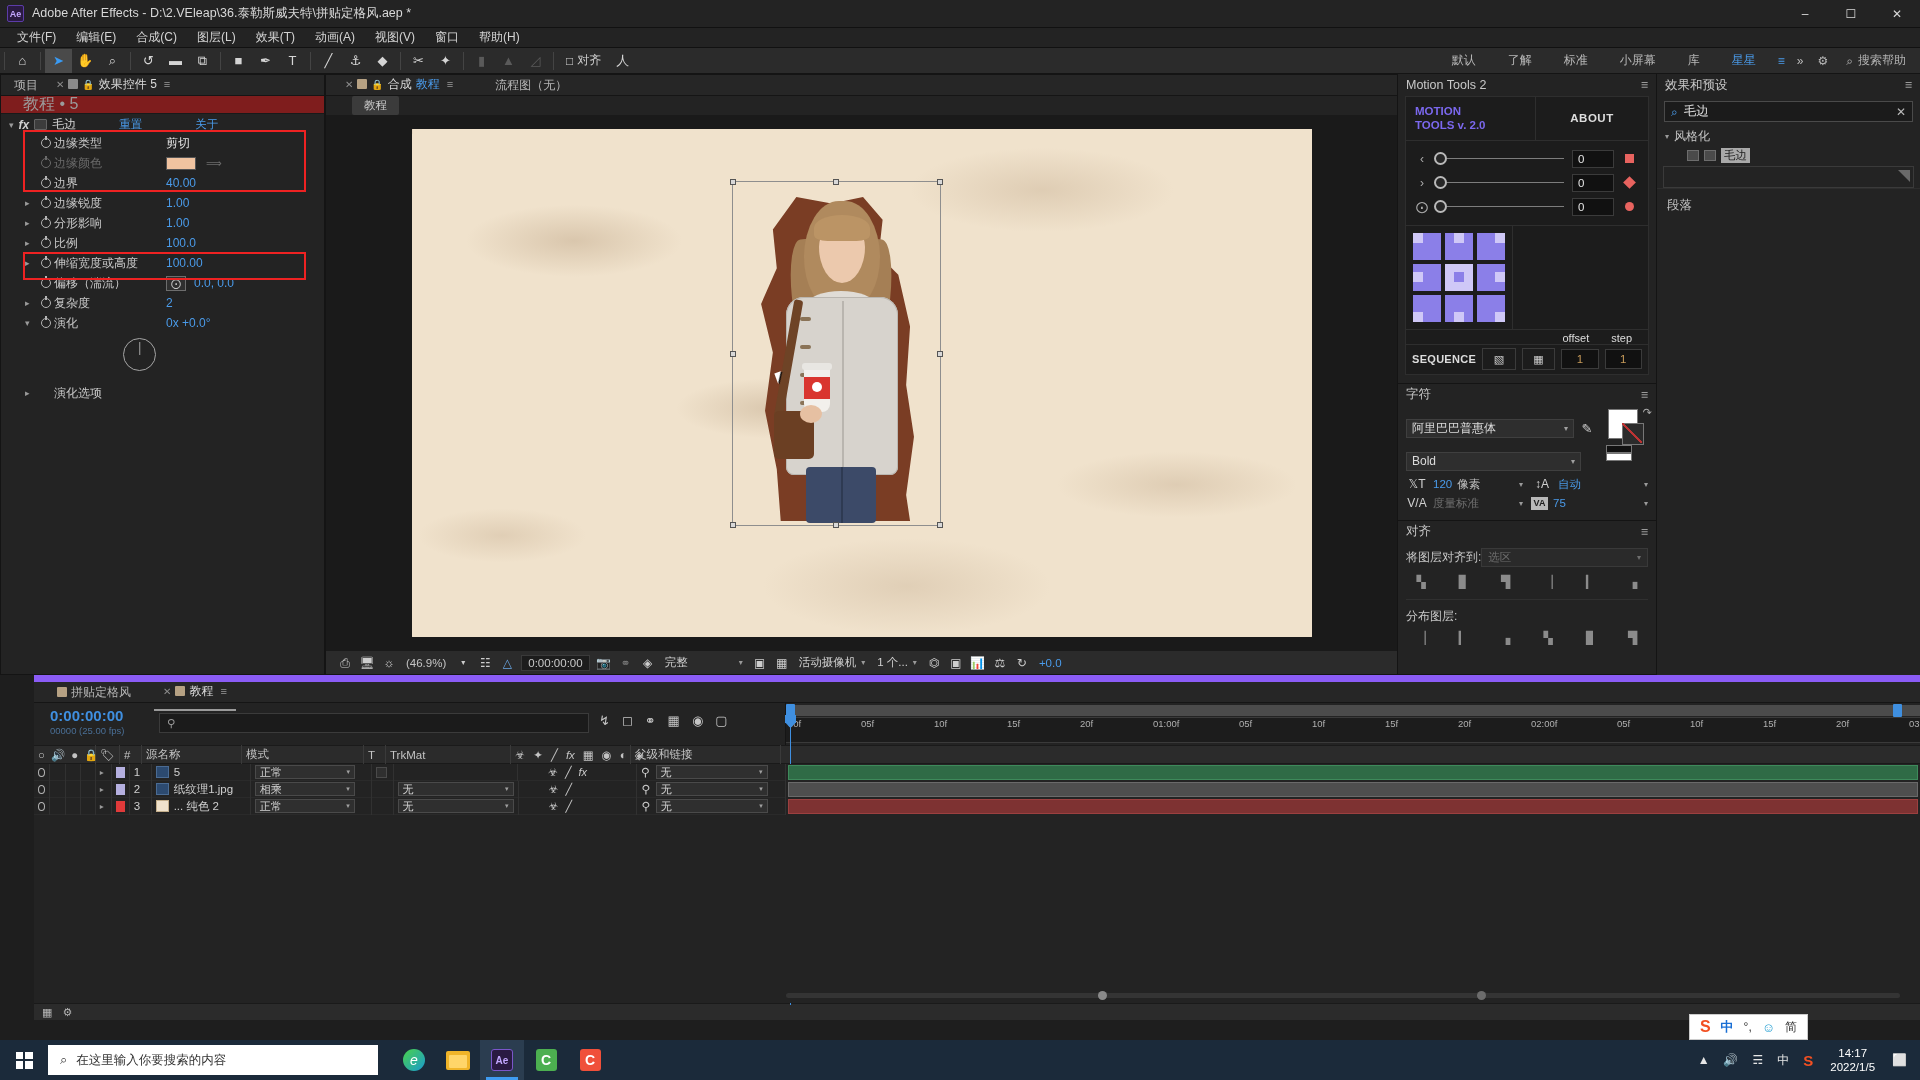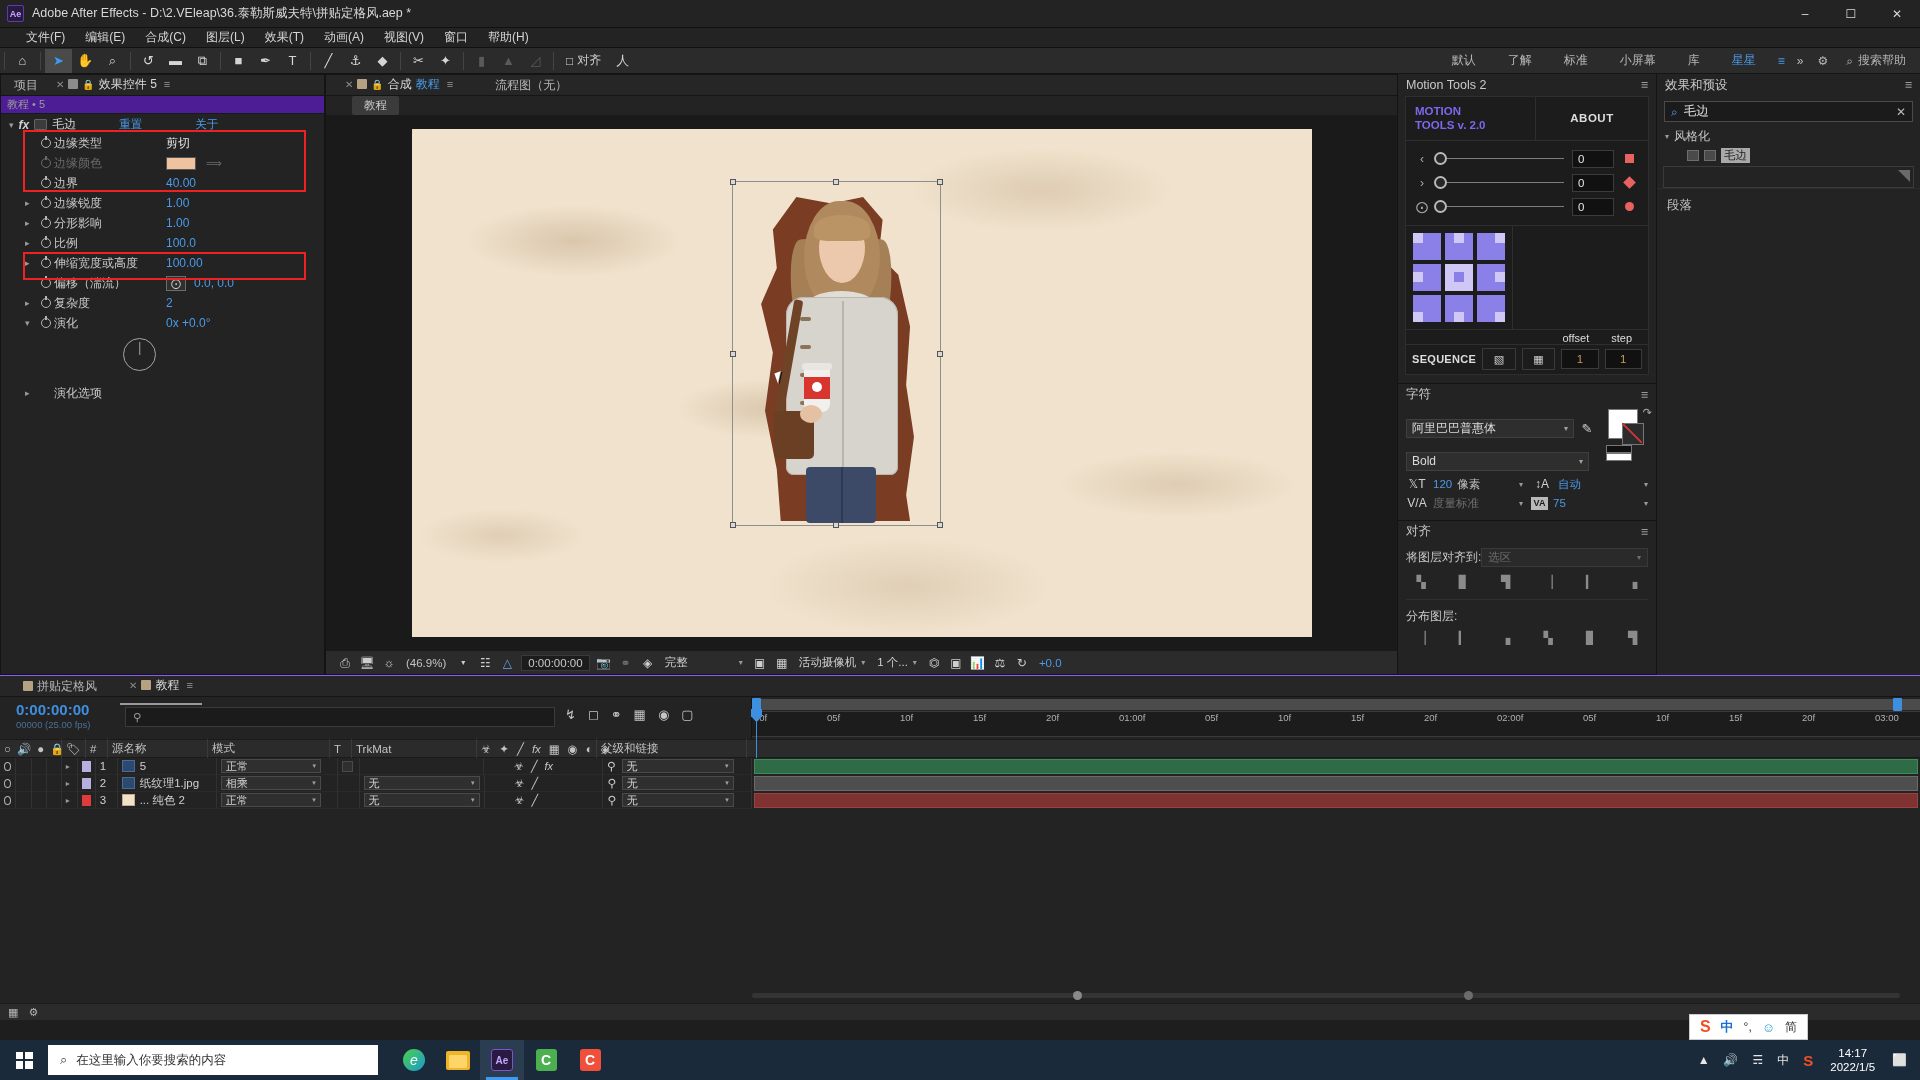--- a/index.html
+++ b/index.html
@@ -16,21 +16,21 @@
             border-bottom:1px solid #111;}
   .ae-logo{width:17px;height:17px;margin-left:7px;margin-right:8px;background:#2a1a42;
            border:1px solid #5c3ca8;border-radius:2px;color:#c3a7ff;font-size:9px;
            display:flex;align-items:center;justify-content:center;font-weight:bold;}
   .title-text{font-size:12.5px;color:#d8d8d8;}
   .win-btns{margin-left:auto;display:flex;height:28px;}
   .win-btn{width:46px;height:28px;display:flex;align-items:center;justify-content:center;
            color:#d8d8d8;font-size:12px;}
 
   
-  .menubar{height:20px;background:#232323;display:flex;align-items:center;padding-left:16px;
+  .menubar{height:20px;background:#232323;display:flex;align-items:center;padding-left:7px;
            border-bottom:1px solid #111;}
   .menu-item{padding:2px 10px;font-size:12px;color:#d4d4d4;}
 
   
   .toolbar{height:26px;background:#2b2b2b;display:flex;align-items:center;
            border-bottom:1px solid #141414;position:relative;}
   .tool{width:27px;height:24px;display:flex;align-items:center;justify-content:center;
         color:#d5d5d5;font-size:13px;position:relative;}
   .tool.active{background:#4a4a4a;}
   .tool .arrow-sel{color:#3a9bf4;}
@@ -53,22 +53,22 @@
   .ptab .x{font-size:10px;color:#8c8c8c;}
   .ptab .swatch{width:10px;height:10px;background:#9d9d9d;border-radius:1px;}
   .ptab .swatch.tan{background:#b6a183;}
   .ptab .swatch.gray{background:#8b8b8b;}
   .ptab .lock{font-size:10px;color:#a5a5a5;}
   .ptab .hamb{color:#9a9a9a;font-size:11px;margin-left:3px;}
   .ptab .blue{color:#4a9bea;}
 
   
   .left-col{width:325px;display:flex;flex-direction:column;}
-  .ec-sub{height:18px;background:#4c1d95;display:flex;align-items:center;padding-left:6px;
-          font-size:11px;color:#9b9b9b;border-bottom:1px solid #191919;}
+  .ec-sub{height:18px;background:#7f1d1d;display:flex;align-items:center;padding-left:22px;
+          font-size:16px;color:#9b9b9b;border-bottom:1px solid #191919;}
   .ec-body{flex:1;background:#232323;overflow:hidden;position:relative;padding-top:2px;}
   .fx-header{display:flex;align-items:center;height:17px;padding-left:8px;gap:5px;font-size:12px;}
   .fx-header .tw{color:#9a9a9a;font-size:9px;}
   .fx-header .fxi{color:#d0d0d0;font-style:italic;font-weight:bold;font-size:12px;}
   .fx-header .movie{width:13px;height:11px;background:#3c3c3c;border:1px solid #636363;border-radius:1px;}
   .fx-header .name{color:#d6d6d6;}
   .fx-header .lnk{color:#4a9bea;font-size:11.5px;}
   .prow{display:flex;align-items:center;height:20px;padding-left:24px;font-size:12px;gap:0;}
   .prow .tri{width:13px;color:#9b9b9b;font-size:9px;flex-shrink:0;}
   .prow .stop{width:16px;flex-shrink:0;display:flex;align-items:center;justify-content:center;}
@@ -208,21 +208,21 @@
   .ch-font{flex:1;height:19px;background:#2e2e2e;border:1px solid #3f3f3f;display:flex;
            align-items:center;padding:0 5px;color:#dcdcdc;font-size:12px;}
   .ch-font .cv{margin-left:auto;font-size:8px;color:#a0a0a0;}
   .ch-eyed{width:18px;text-align:center;color:#cfcfcf;font-size:13px;}
   .ch-sw{position:relative;width:48px;height:40px;}
   .ch-sw .fillw{position:absolute;left:8px;top:0;width:30px;height:30px;background:#fff;border:1px solid #777;}
   .ch-sw .strokew{position:absolute;left:22px;top:14px;width:22px;height:22px;background:#2b2b2b;border:1px solid #777;}
   .ch-sw .strokew:after{content:"";position:absolute;left:-1px;top:-1px;width:100%;height:100%;
      background:linear-gradient(to top right,transparent 46%,#b33 46%,#b33 54%,transparent 54%);}
   .ch-sw .swapi{position:absolute;right:-4px;top:-3px;color:#aaa;font-size:11px;}
-  .ch-r2{display:flex;align-items:center;gap:11px;margin-bottom:4px;}
+  .ch-r2{display:flex;align-items:center;gap:19px;margin-bottom:4px;}
   .ch-style{flex:1;height:19px;background:#2e2e2e;border:1px solid #3f3f3f;display:flex;
             align-items:center;padding:0 5px;color:#dcdcdc;font-size:12px;}
   .ch-style .cv{margin-left:auto;font-size:8px;color:#a0a0a0;}
   .ch-grid{display:grid;grid-template-columns:1fr 1fr;gap:0 8px;}
   .ch-cell{display:flex;align-items:center;height:19px;gap:5px;font-size:11.5px;}
   .ch-cell .ic{width:22px;color:#d0d0d0;font-size:12px;display:flex;align-items:center;justify-content:center;}
   .ch-cell .ic.hl{background:#b9b9b9;color:#1d1d1d;width:17px;height:13px;font-size:9px;font-weight:bold;}
   .ch-cell .vv{color:#4a9bea;}
   .ch-cell .vv.dim{color:#6e6e6e;}
   .ch-cell .uu{color:#c2c2c2;}
@@ -253,21 +253,21 @@
   .ep-leaf{display:flex;align-items:center;gap:5px;height:18px;padding-left:26px;font-size:11.5px;}
   .ep-leaf .bx{width:12px;height:11px;background:#4a4a4a;border:1px solid #6d6d6d;}
   .ep-leaf .nm{background:#a9a9a9;color:#1d1d1d;padding:0 3px;}
   .ep-blank{height:22px;border:1px solid #3a3a3a;margin:2px 2px 0 2px;position:relative;}
   .ep-blank .corner{position:absolute;right:3px;top:3px;width:12px;height:12px;background:#6a6a6a;
      clip-path:polygon(0 0,100% 0,100% 100%);}
   .ep-sec{height:34px;display:flex;align-items:center;padding-left:10px;font-size:12.5px;color:#c2c2c2;
           border-top:1px solid #2d2d2d;}
 
   
-  .tl{height:345px;background:#232323;border-top:1px solid #8b5cf6;display:flex;flex-direction:column;}
+  .tl{height:345px;background:#232323;border-top:7px solid #8b5cf6;display:flex;flex-direction:column;margin-left:34px;}
   .tl-tabs{height:21px;background:#262626;display:flex;align-items:center;padding-left:14px;
            border-bottom:1px solid #151515;}
   .tl-ctrl{height:42px;display:flex;}
   .tl-left{width:752px;display:flex;align-items:center;padding-left:10px;position:relative;
            border-right:1px solid #151515;}
   .tc{position:absolute;left:16px;top:4px;}
   .tc .big{color:#3f8fe0;font-size:15px;font-weight:bold;}
   .tc .small{color:#4a6f96;font-size:9.5px;margin-top:1px;}
   .tl-search{position:absolute;left:125px;top:10px;width:430px;height:20px;background:#1b1b1b;
              border:1px solid #3b3b3b;display:flex;align-items:center;padding-left:7px;gap:4px;}

